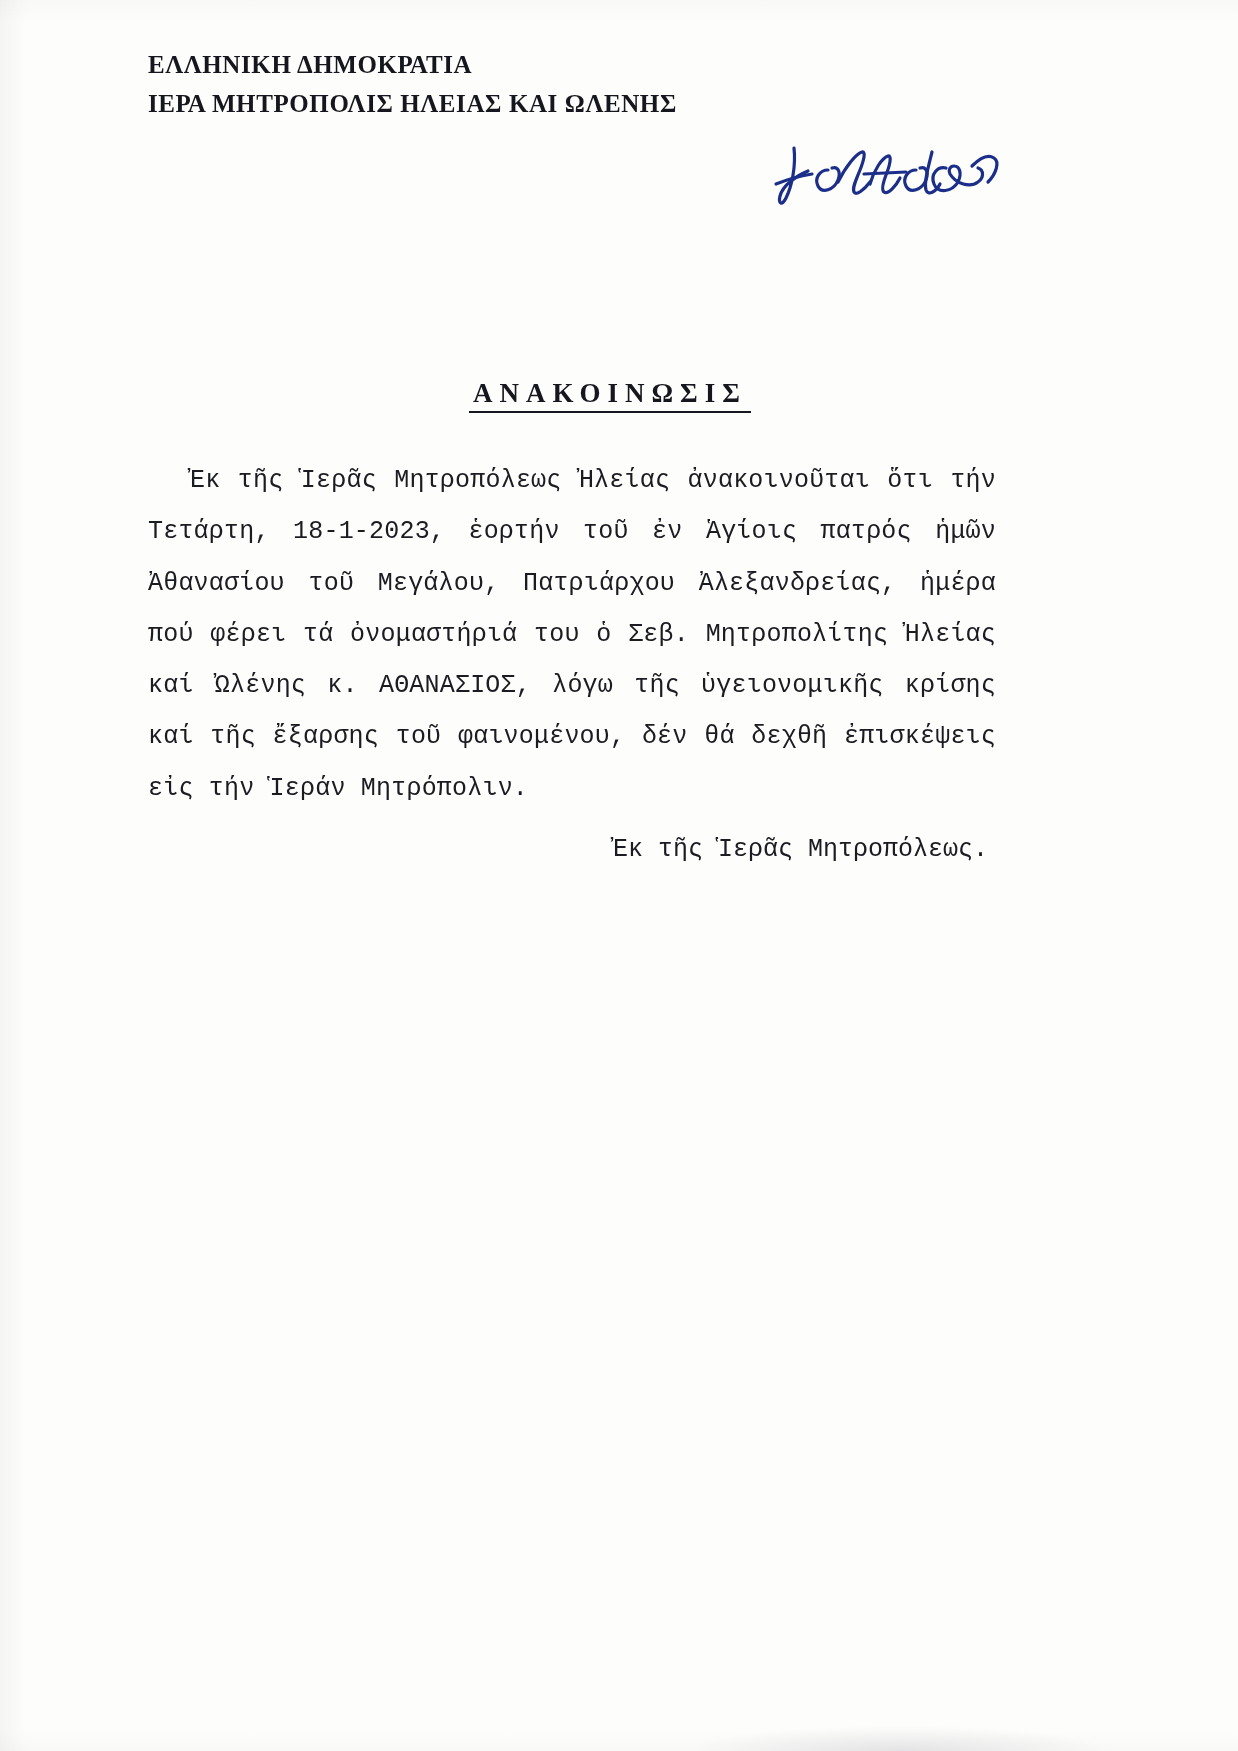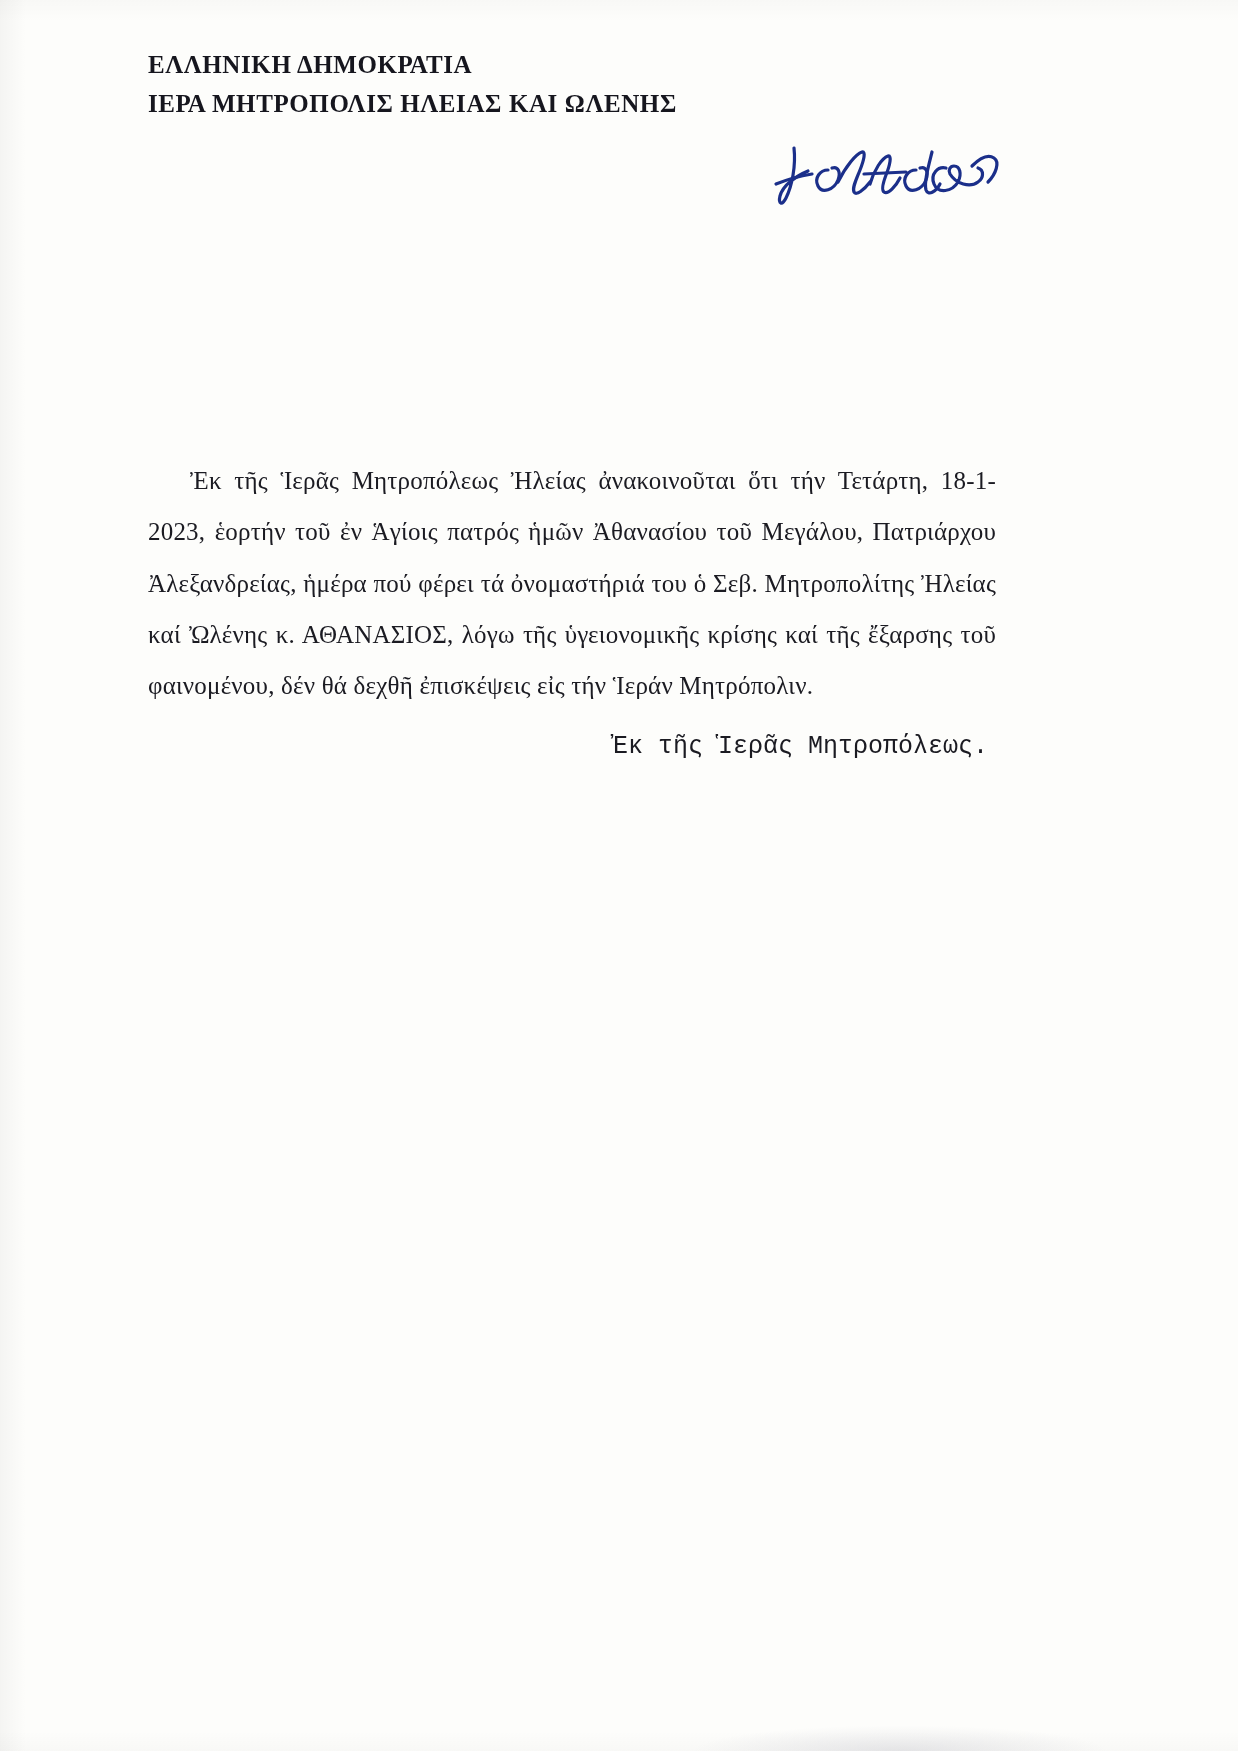--- a/index.html
+++ b/index.html
@@ -77,21 +77,21 @@
     margin-left: -18px;
   }
 
   .body-block {
     position: absolute;
     left: 148px;
     top: 455px;
     width: 848px;
   }
   .body-text {
-    font-family: Liberation Serif, serif;
+    font-family: Liberation Mono, monospace;
     font-size: 25px;
     line-height: 2.05;
     text-align: justify;
     text-indent: 42px;
     color: #1b1b22;
     letter-spacing: 0.2px;
     margin: 0;
   }
   .closing {
     margin: 10px 0 0 0;
@@ -138,20 +138,23 @@
         <path d="M104 44 C108 30, 116 18, 122 16 C126 15, 124 25, 120 35 C117 43, 115 50, 118 52 C122 55, 130 46, 134 38"></path>
         <path d="M98 34 L140 32"></path>
         <path d="M150 30 C142 30, 136 38, 140 46 C144 54, 156 50, 160 40 C163 32, 160 26, 154 28"></path>
         <path d="M166 12 C162 28, 158 42, 160 50 C162 56, 170 52, 174 44"></path>
         <path d="M180 28 C172 26, 164 34, 168 44 C172 54, 186 52, 192 42 C196 34, 194 26, 188 26 C184 26, 182 30, 184 34 C190 44, 204 48, 212 42 C218 38, 218 30, 212 28"></path>
         <path d="M206 26 C214 18, 222 14, 228 18 C234 22, 230 34, 222 42"></path>
       </g>
     </svg>
   </div>
 
+  <div class="doc-title">
+    <span class="title-inner">ΑΝΑΚΟΙΝΩΣΙΣ</span>
+  </div>
 
   <div class="body-block">
     <p class="body-text">Ἐκ τῆς Ἱερᾶς Μητροπόλεως Ἠλείας ἀνακοινοῦται ὅτι τήν Τετάρτη, 18-1-2023, ἑορτήν τοῦ ἐν Ἁγίοις πατρός ἡμῶν Ἀθανασίου τοῦ Μεγάλου, Πατριάρχου Ἀλεξανδρείας, ἡμέρα πού φέρει τά ὀνομαστήριά του ὁ Σεβ. Μητροπολίτης Ἠλείας καί Ὠλένης κ. ΑΘΑΝΑΣΙΟΣ, λόγω τῆς ὑγειονομικῆς κρίσης καί τῆς ἔξαρσης τοῦ φαινομένου, δέν θά δεχθῆ ἐπισκέψεις εἰς τήν Ἱεράν Μητρόπολιν.</p>
     <p class="closing">Ἐκ τῆς Ἱερᾶς Μητροπόλεως.</p>
   </div>
 
   <div class="edge-smudge"></div>
 </div>
 
 </body></html>

